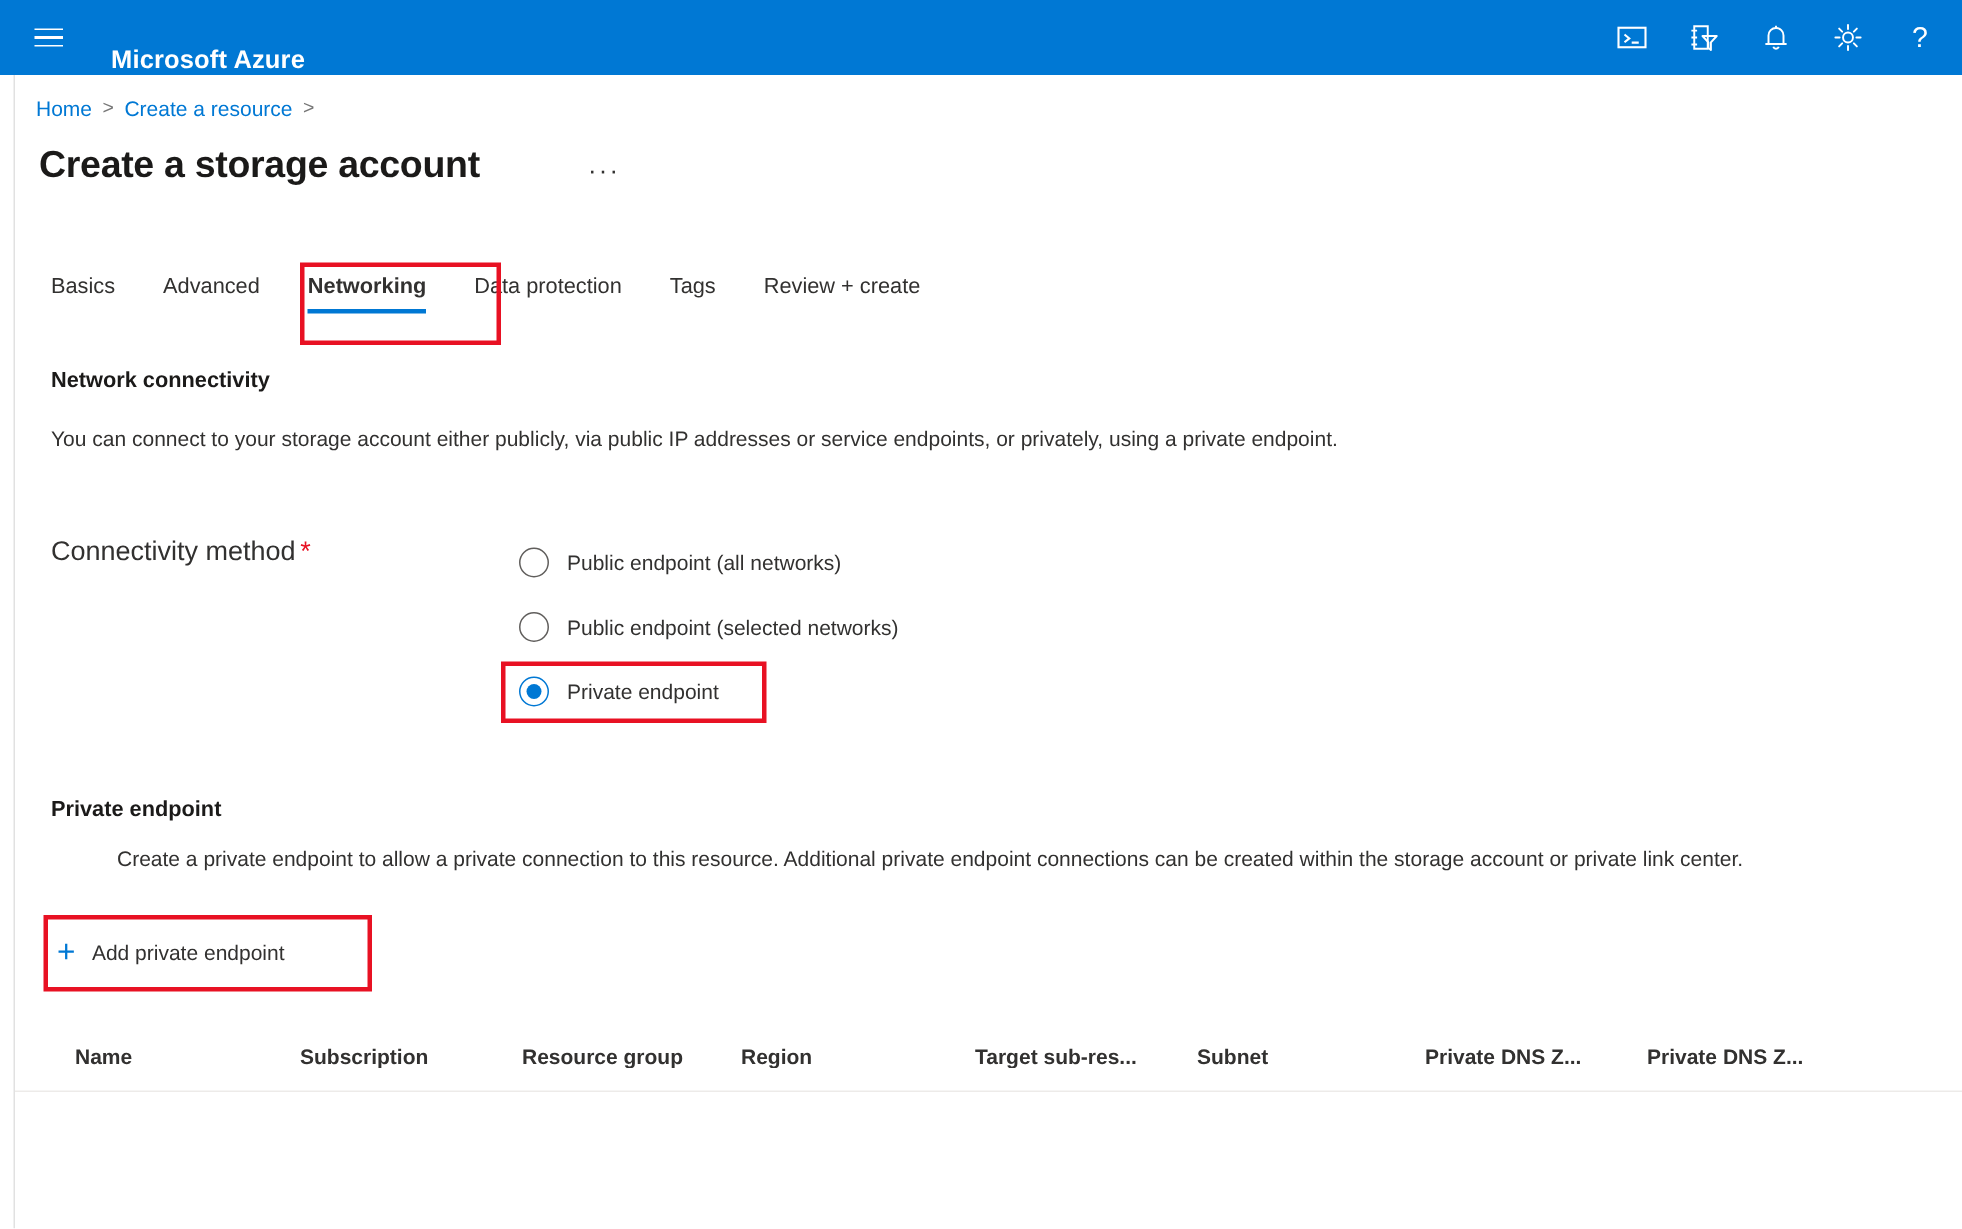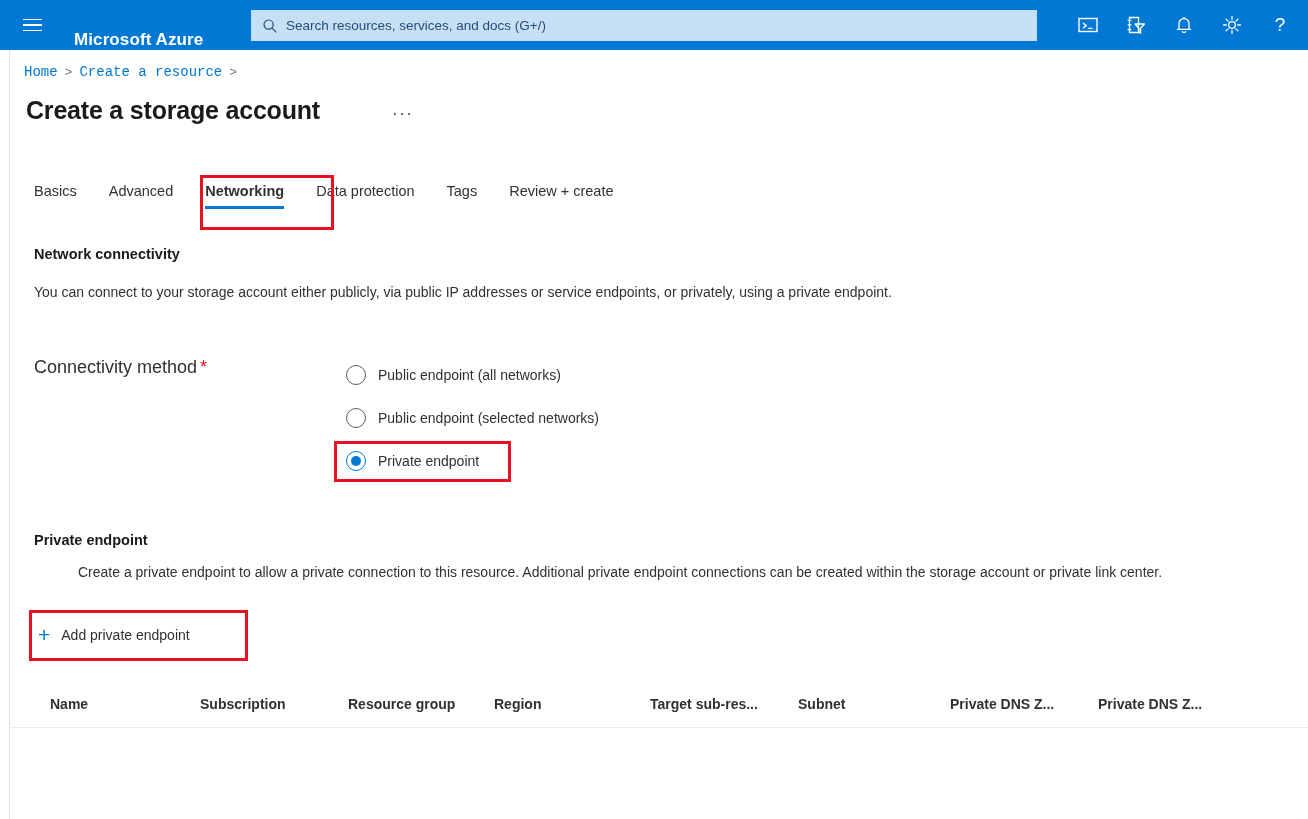--- a/index.html
+++ b/index.html
@@ -108,23 +108,21 @@
     background: #e1e1e1;
   }
 
   
   .breadcrumb {
     position: absolute;
     left: 24px;
     top: 64px;
     font-size: 14px;
     display: flex;
-    align-items: center;
-    white-space: nowrap;
-    font-family: Liberation Mono, monospace;
+    white-space: nowrap;
   }
   .bc-link {
     color: #0078d4;
     cursor: pointer;
     text-decoration: none;
   }
   .bc-sep {
     color: #767676;
     margin: 0 7px;
     font-size: 13px;
@@ -330,29 +328,20 @@
 <body>
 
 <div class="topbar">
   <div class="hamburger">
     <span></span>
       <span></span>
       <span></span>
   </div>
   <div class="brand">Microsoft Azure</div>
 
-  <div class="searchwrap">
-    <span class="sicon">
-      <svg width="16" height="16" viewBox="0 0 16 16">
-        <circle cx="6.6" cy="6.6" r="4.6" fill="none" stroke="#1f4e79" stroke-width="1.2"></circle>
-        <line x1="10.1" y1="10.1" x2="14.3" y2="14.3" stroke="#1f4e79" stroke-width="1.2"></line>
-      </svg>
-    </span>
-    <input class="search-input" type="text" placeholder="Search resources, services, and docs (G+/)" style="">
-  </div>
 
   <div class="topicons">
     <div class="topicon">
       <svg width="22" height="20" viewBox="0 0 22 20">
         <rect x="2" y="3.5" width="18" height="13" fill="none" stroke="#ffffff" stroke-width="1.4"></rect>
         <polyline points="6,8 9.2,10.6 6,13.2" fill="none" stroke="#ffffff" stroke-width="1.4"></polyline>
         <line x1="10.8" y1="13.4" x2="15.5" y2="13.4" stroke="#ffffff" stroke-width="1.4"></line>
       </svg>
     </div>
     <div class="topicon">

